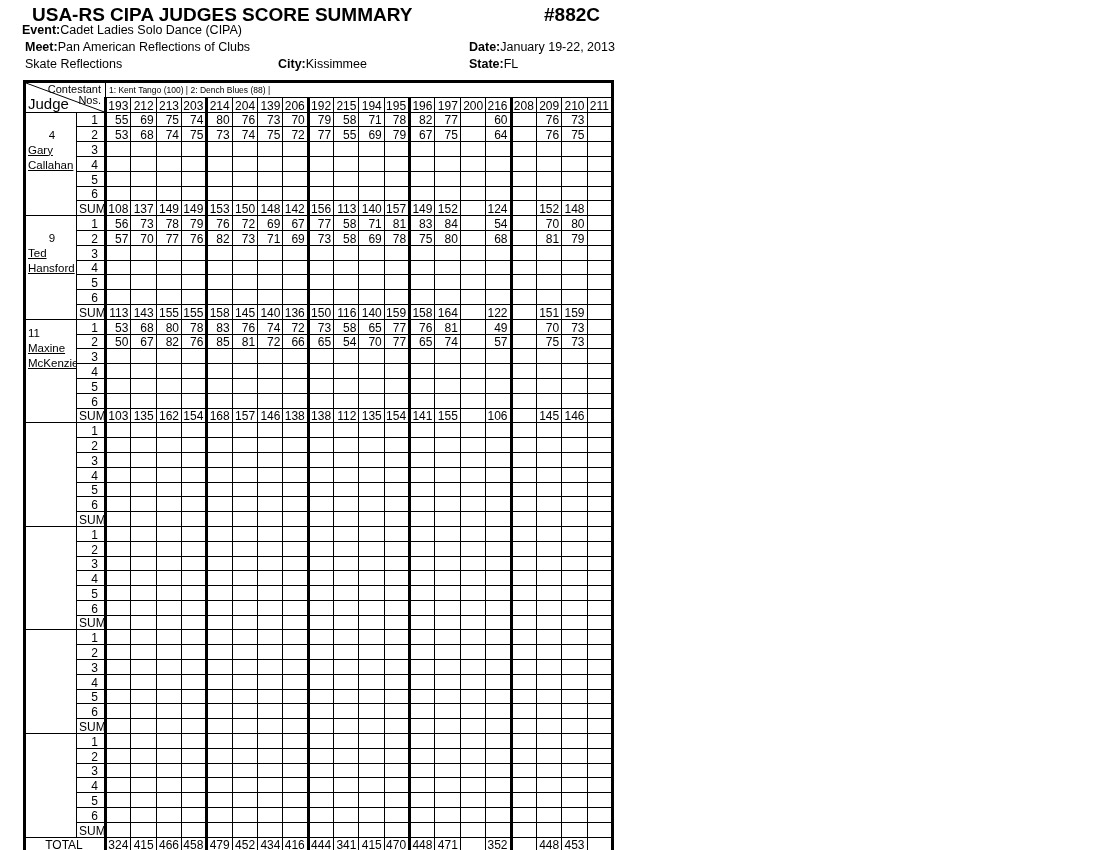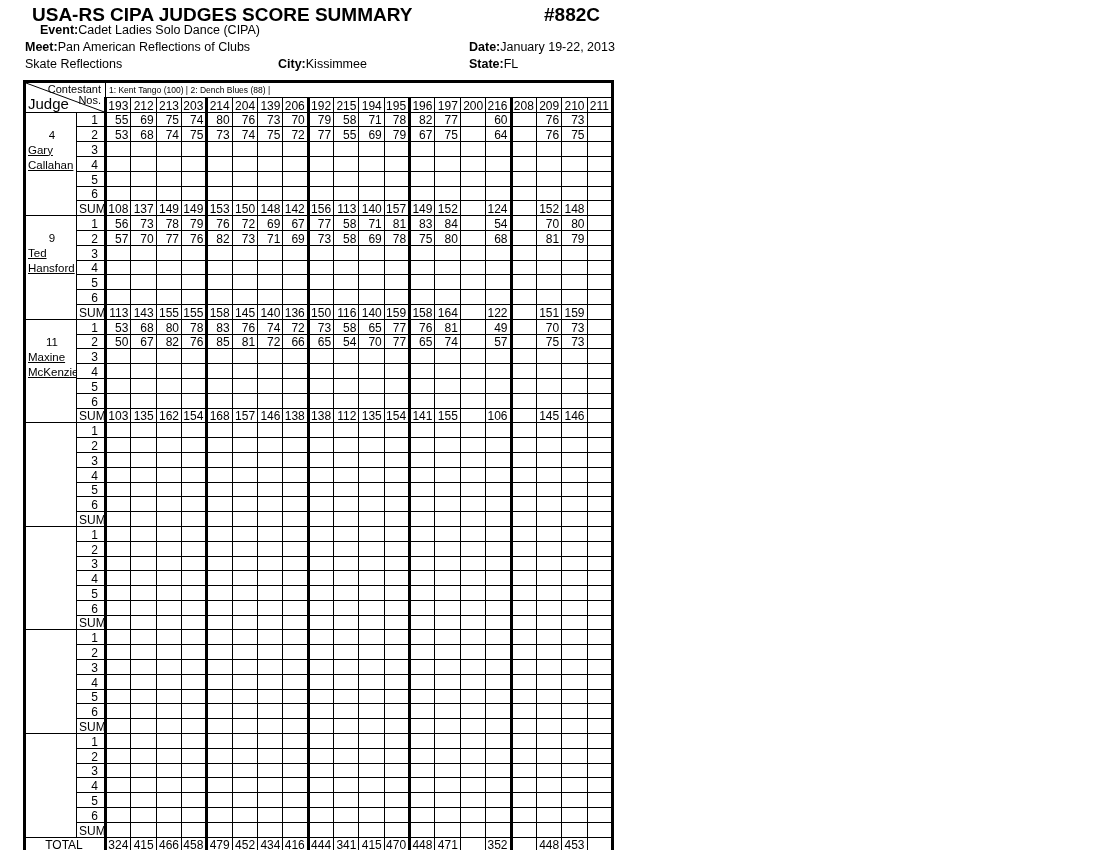--- a/index.html
+++ b/index.html
@@ -25,21 +25,21 @@
   .total td { height:14px; text-align:left; padding-left:2px; border-bottom:3px solid #000; }
   .total td.totlbl { text-align:center; border-left:3px solid #000; }
   .jname { display:block;text-decoration:underline; }
 </style>
 </head>
 <body>
 
 <div class="title">USA-RS CIPA JUDGES SCORE SUMMARY</div>
 <div class="sheetno">#882C</div>
 
-<div class="meta" style="left:40px;top:23px;text-align:center;">
+<div class="meta" style="left:22px;top:23px;text-align:center;">
   <b>Event:</b><span>Cadet Ladies Solo Dance  (CIPA)</span>
 </div>
 <div class="meta" style="left:25px;top:40px;">
   <b>Meet:</b><span>Pan American Reflections of Clubs</span>
 </div>
 <div class="meta" style="left:469px;top:40px;">
   <b>Date:</b><span>January 19-22, 2013</span>
 </div>
 <div class="meta" style="left:25px;top:57px;">Skate Reflections</div>
 <div class="meta" style="left:278px;top:57px;">
@@ -416,21 +416,21 @@
         <td>164</td>
         <td></td>
         <td class="thickR">122</td>
         <td></td>
         <td>151</td>
         <td>159</td>
         <td class="thickR"></td>
       </tr>
       <tr>
         <td class="judgecell" rowspan="7">
-          <span class="jnum" style="display: block; text-align: center; margin-top: 15px; height: 15px;">11</span>
+          <span class="jnum" style="display: block; text-align: left; margin-top: 6px; height: 15px;">11</span>
           <span class="jname">Maxine</span>
           <span class="jname">McKenzie</span>
         </td>
         <td class="rowlbl">1</td>
         <td class="thickL">53</td>
         <td>68</td>
         <td>80</td>
         <td class="thickR">78</td>
         <td>83</td>
         <td>76</td>

